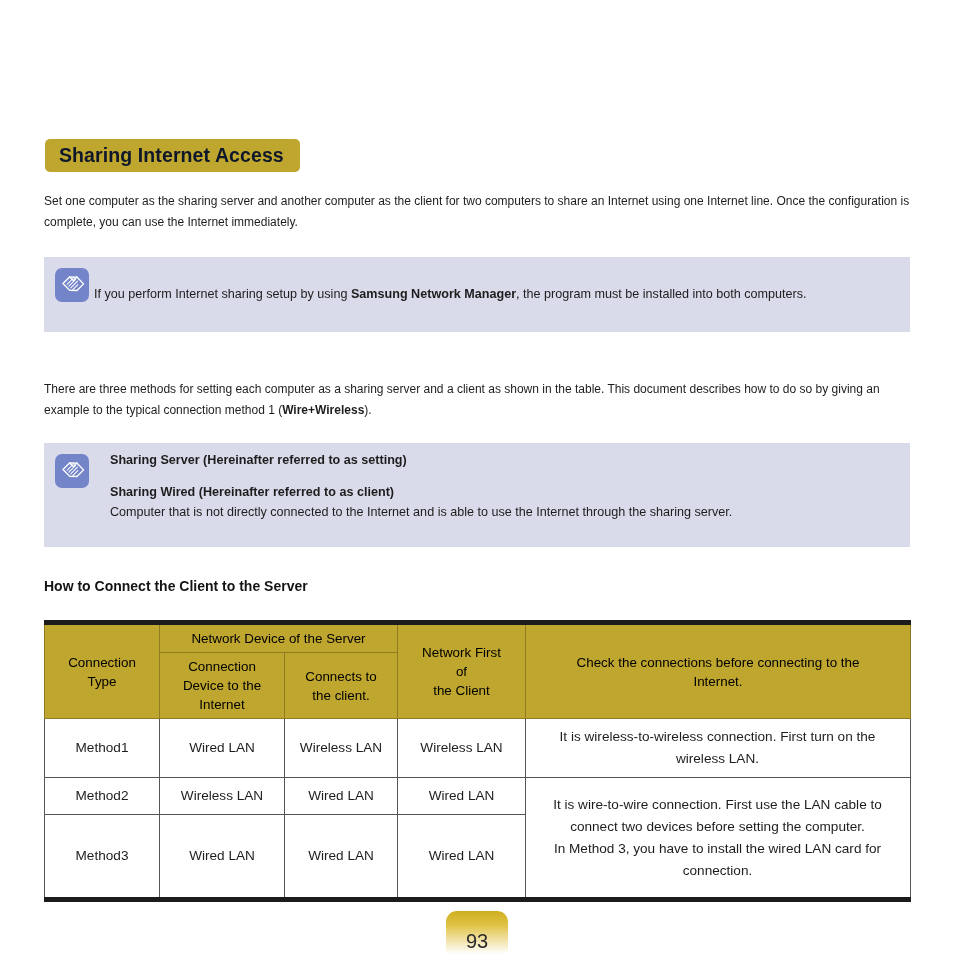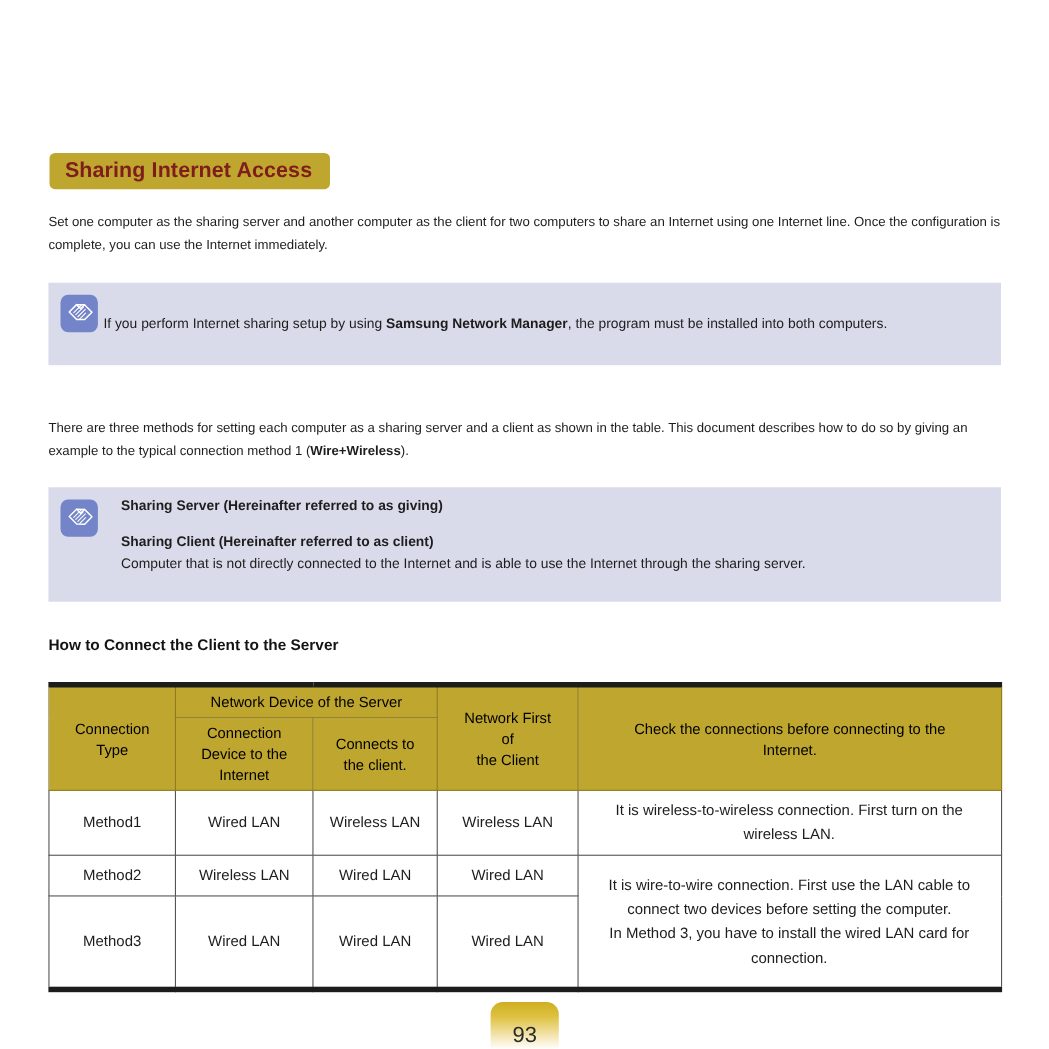--- a/index.html
+++ b/index.html
@@ -29,21 +29,21 @@
     left: 45px;
     top: 139px;
     height: 33px;
     padding: 0 16px 0 14px;
     background: #bfa62e;
     border-radius: 5px;
     display: flex;
     align-items: center;
   }
   .title-banner .title-text {
-    color: #7f1d1d;
+    color: #0f172a;
     font-size: 19.5px;
     font-weight: bold;
     letter-spacing: 0.1px;
     line-height: 1;
   }
 
   
   .para {
     position: absolute;
     left: 44px;
@@ -222,23 +222,23 @@
     <div class="note-icon">
       <svg width="34" height="34" viewBox="0 0 34 34" aria-hidden="true">
         <g fill="none" stroke="#ffffff" stroke-width="1.35" stroke-linejoin="round" stroke-linecap="round">
           <path d="M11.2 8.6 L20.6 8.6 L25.6 13.8 L25.6 23.4 L16.2 23.4 L11.2 18.2 Z" transform="rotate(-45 18 16)"></path>
           <path d="M20.6 8.6 L20.6 13.8 L25.6 13.8" transform="rotate(-45 18 16)"></path>
           <path d="M13.6 12.0 L23.2 12.0 M13.6 14.6 L23.2 14.6 M13.6 17.2 L23.2 17.2 M13.6 19.8 L21.0 19.8" transform="rotate(-45 18 16)" stroke-width="1"></path>
         </g>
       </svg>
     </div>
     <div class="note-2-body">
-      <div class="nb-head first">Sharing Server (Hereinafter referred to as giving)</div>
+      <div class="nb-head first">Sharing Server (Hereinafter referred to as setting)</div>
       <div class="nb-gap"></div>
-      <div class="nb-head">Sharing Client (Hereinafter referred to as client)</div>
+      <div class="nb-head">Sharing Wired (Hereinafter referred to as client)</div>
       <div class="nb-line">Computer that is not directly connected to the Internet and is able to use the Internet through the sharing server.</div>
     </div>
   </div>
 
   <div class="subhead">How to Connect the Client to the Server</div>
 
   <div class="tbl-wrap">
     <table class="ctable">
       <colgroup>
         <col style="width:115px">

